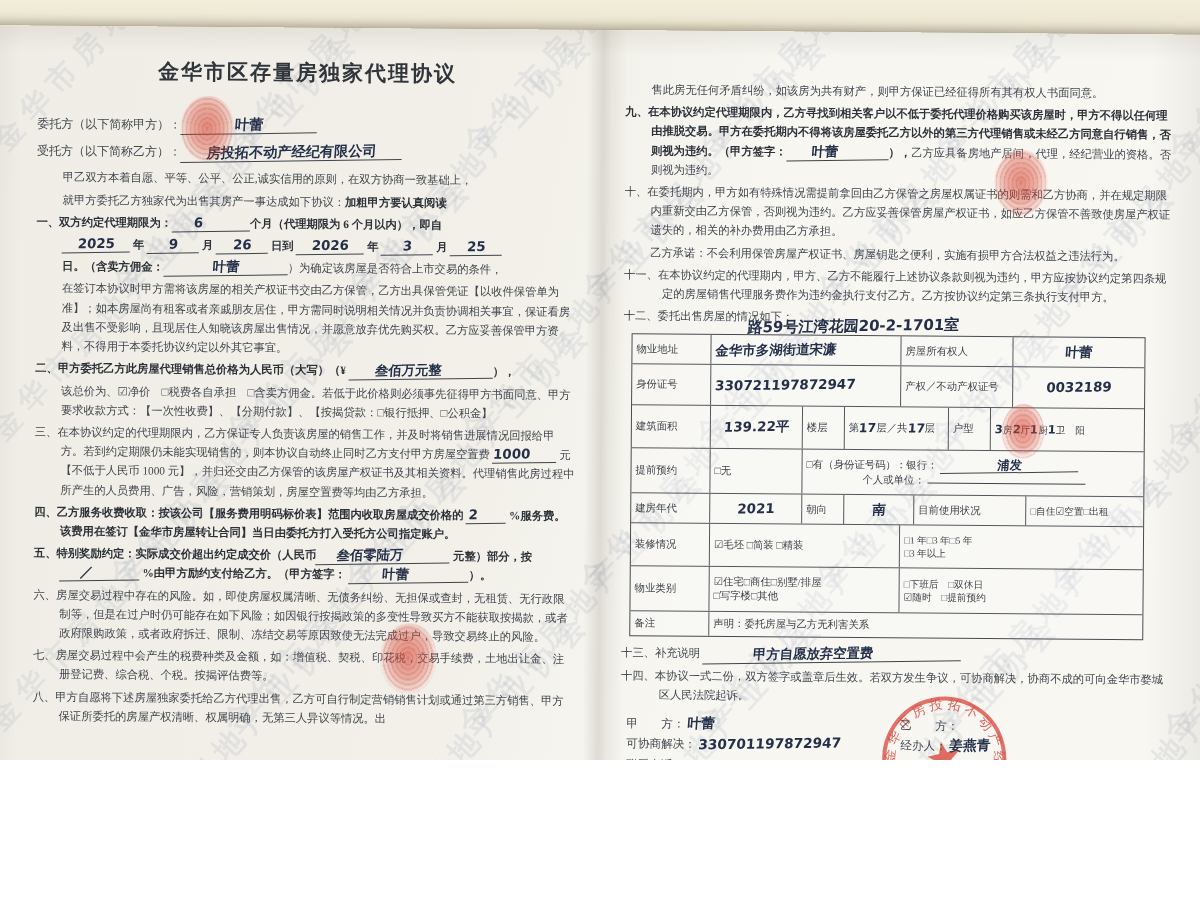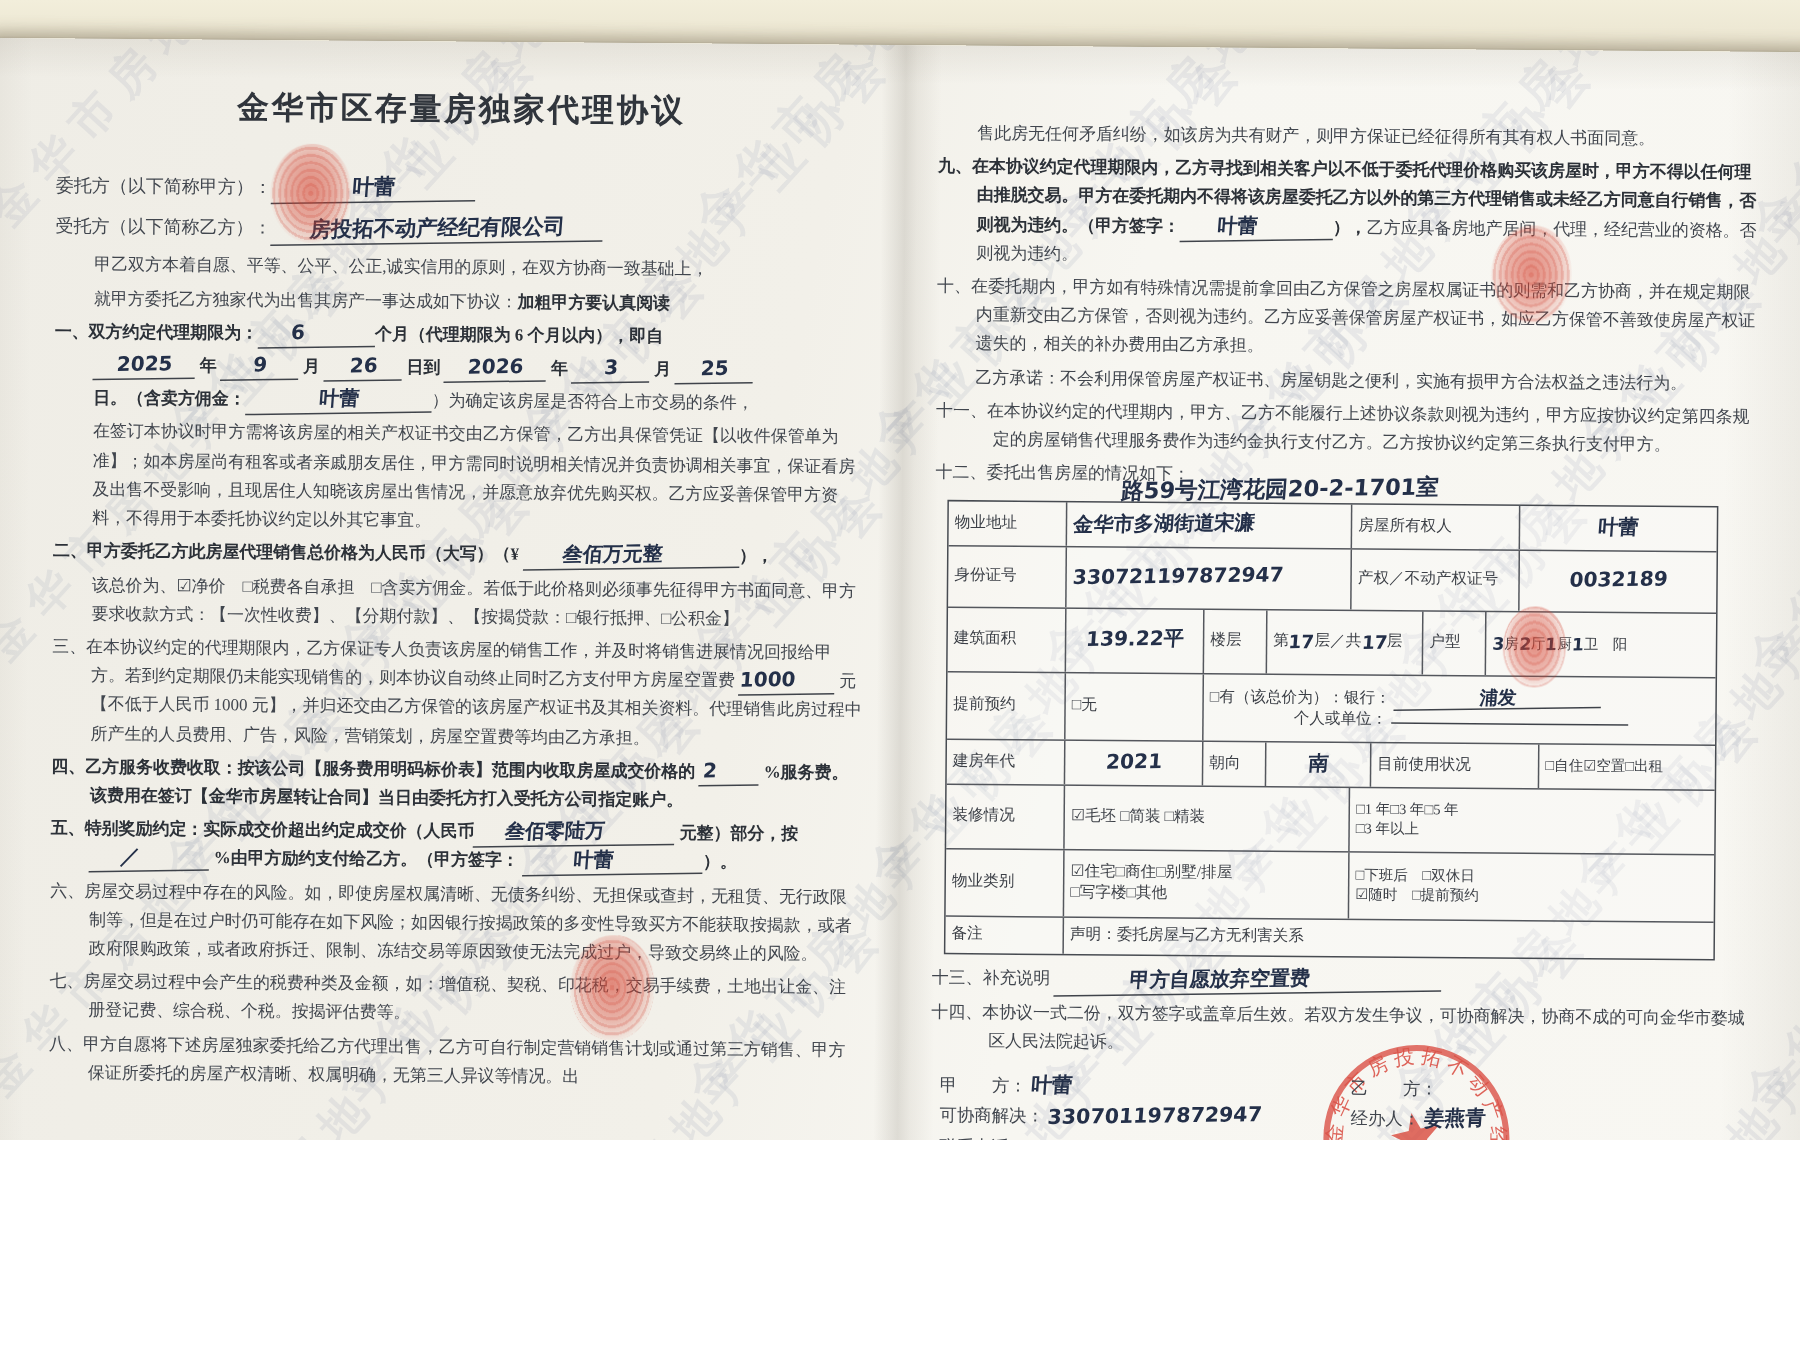--- a/index.html
+++ b/index.html
@@ -188,21 +188,21 @@
                 <span class="hw">1</span>
                 <span> 厨 </span>
                 <span class="hw">1</span>
                 <span> 卫　阳</span>
               </div>
           </div>
           <div class="trow h44">
             <div class="tc w78">提前预约</div>
             <div class="tc w92">□无</div>
             <div class="tc flex1 col">
-              <div><span>□有（该总价为）：银行： </span><span class="hw u" style="min-width: 132px;">浦发</span></div>
+              <div><span>□有（身份证号码）：银行： </span><span class="hw u" style="min-width: 132px;">浦发</span></div>
               <div style="padding-left:56px"><span>个人或单位： </span><span class="u" style="min-width: 152px;"></span></div>
             </div>
           </div>
           <div class="trow h30">
             <div class="tc w78">建房年代</div>
             <div class="tc w92 cen hwcell">
                 <span class="hw">2021</span>
               </div>
             <div class="tc w42">朝向</div>
             <div class="tc w70 cen hwcell">

